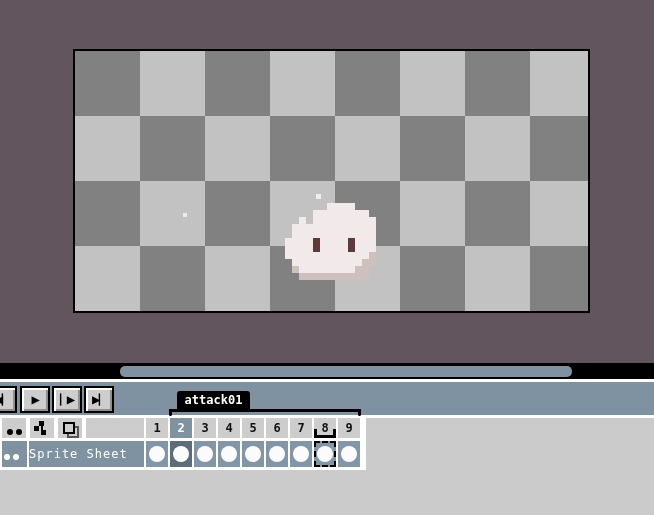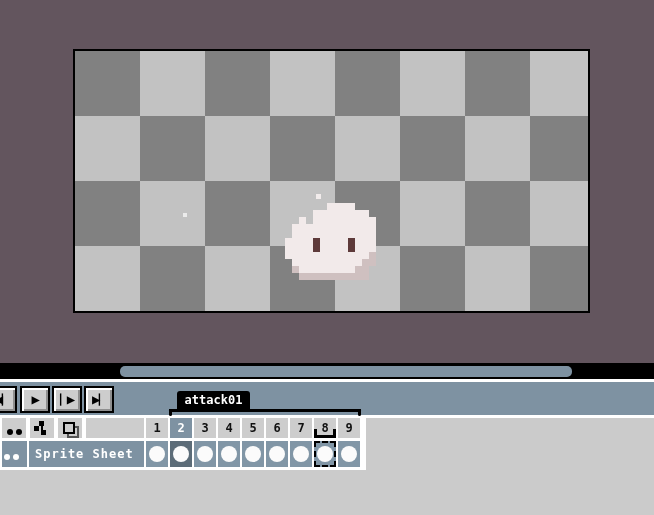--- a/index.html
+++ b/index.html
@@ -53,22 +53,22 @@
     color:#111;font-size:12px;font-weight:bold;line-height:20px;text-align:center;box-sizing:border-box;}
   .fcell.active{background:var(--slate,#7e92a2);color:#fff;}
   .fcell.marked{border-bottom:3px solid #000;}
   .fcell.marked::before,.fcell.marked::after{content:"";position:absolute;bottom:0;width:3px;height:6px;background:#000;}
   .fcell.marked::before{left:0;} .fcell.marked::after{right:0;}
   
   .lrow-cell{position:absolute;top:441px;height:26px;background:var(--slate,#7e92a2);box-sizing:border-box;}
   .vis-cell{left:2px;width:25px;}
   .dot{display:inline-block;width:6px;height:6px;border-radius:50%;vertical-align:middle;}
   .vis-cell .dot{background:#fff;margin:10px 1px 0 2px;}
-  .name-cell{left:29px;width:115px;color:#fff;font-size:12px;font-weight:bold;line-height:26px;
-    letter-spacing:1px;padding-left:6px;overflow:hidden;white-space:nowrap;}
+  .name-cell{left:29px;width:115px;color:#fff;font-size:12px;font-weight:normal;line-height:26px;
+    letter-spacing:1px;overflow:hidden;white-space:nowrap;}
   .cel{position:absolute;top:441px;width:22px;height:26px;background:#8196a6;box-sizing:border-box;}
   .cel.active{background:#5c6c78;}
   .cel.selected{border:2px dashed #000;}
   .celdot{position:absolute;left:50%;top:50%;width:16px;height:16px;margin:-8px 0 0 -8px;border-radius:50%;background:#fbfbfb;}
   
   .dots-icon .dot{background:#000;margin:7px 1px 0 2px;}
   .nodes-icon{position:relative;}
   .nodes-icon i,.copy-icon i{position:absolute;display:block;}
   .nodes-icon .n1{left:9px;top:3px;width:5px;height:5px;background:#000;}
   .nodes-icon .n2{left:4px;top:8px;width:5px;height:5px;background:#000;}

